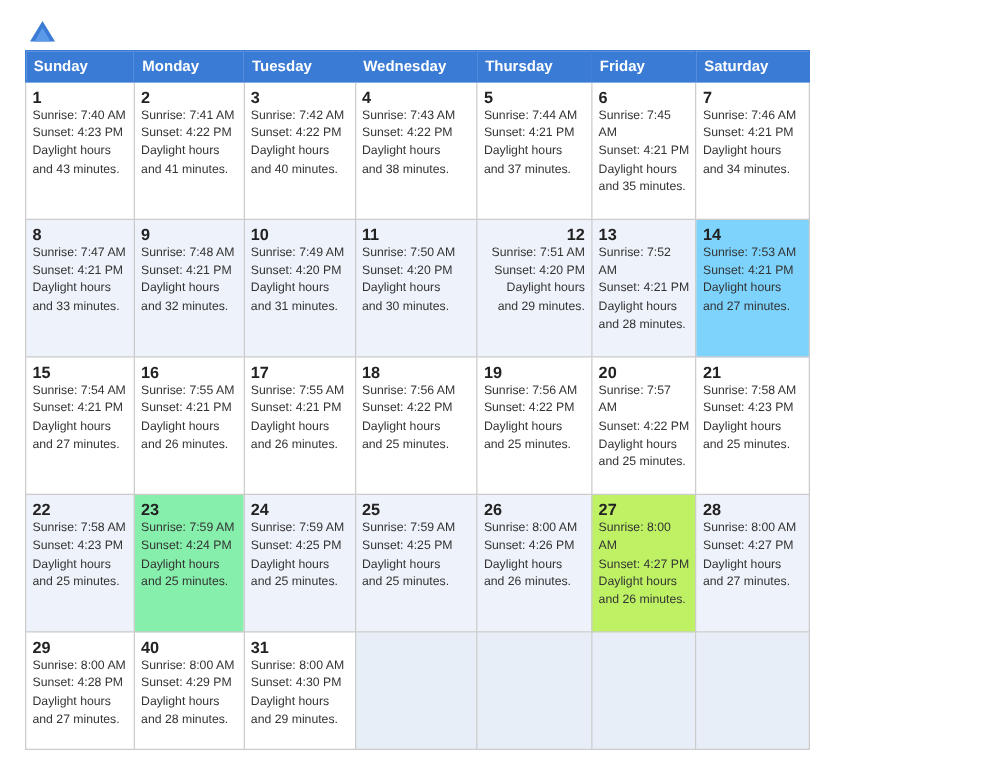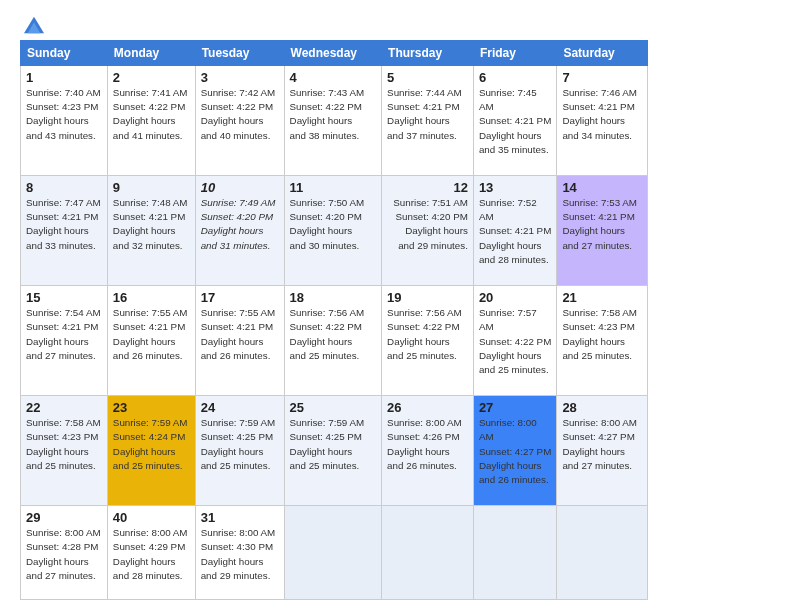--- a/index.html
+++ b/index.html
@@ -145,42 +145,42 @@
           <td style="background: rgb(255, 255, 255);"><span class="day-num">2</span><span class="day-info">Sunrise: 7:41 AM<br>Sunset: 4:22 PM<br>Daylight hours<br>and 41 minutes.</span></td>
           <td style="background: rgb(255, 255, 255);"><span class="day-num">3</span><span class="day-info">Sunrise: 7:42 AM<br>Sunset: 4:22 PM<br>Daylight hours<br>and 40 minutes.</span></td>
           <td style="background: rgb(255, 255, 255);"><span class="day-num">4</span><span class="day-info">Sunrise: 7:43 AM<br>Sunset: 4:22 PM<br>Daylight hours<br>and 38 minutes.</span></td>
           <td style="background: rgb(255, 255, 255);"><span class="day-num">5</span><span class="day-info">Sunrise: 7:44 AM<br>Sunset: 4:21 PM<br>Daylight hours<br>and 37 minutes.</span></td>
           <td style="background: rgb(255, 255, 255);"><span class="day-num">6</span><span class="day-info">Sunrise: 7:45 AM<br>Sunset: 4:21 PM<br>Daylight hours<br>and 35 minutes.</span></td>
           <td style="background: rgb(255, 255, 255);"><span class="day-num">7</span><span class="day-info">Sunrise: 7:46 AM<br>Sunset: 4:21 PM<br>Daylight hours<br>and 34 minutes.</span></td>
         </tr>
         <tr>
           <td style="background: rgb(238, 242, 250);"><span class="day-num">8</span><span class="day-info">Sunrise: 7:47 AM<br>Sunset: 4:21 PM<br>Daylight hours<br>and 33 minutes.</span></td>
           <td style="background: rgb(238, 242, 250);"><span class="day-num">9</span><span class="day-info">Sunrise: 7:48 AM<br>Sunset: 4:21 PM<br>Daylight hours<br>and 32 minutes.</span></td>
-          <td style="background: rgb(238, 242, 250); font-style: italic;"><span class="day-num">10</span><span class="day-info">Sunrise: 7:49 AM<br>Sunset: 4:20 PM<br>Daylight hours<br>and 31 minutes.</span></td>
+          <td style="background: rgb(238, 242, 250);"><span class="day-num">10</span><span class="day-info">Sunrise: 7:49 AM<br>Sunset: 4:20 PM<br>Daylight hours<br>and 31 minutes.</span></td>
           <td style="background: rgb(238, 242, 250);"><span class="day-num">11</span><span class="day-info">Sunrise: 7:50 AM<br>Sunset: 4:20 PM<br>Daylight hours<br>and 30 minutes.</span></td>
           <td style="background: rgb(238, 242, 250); text-align: right;"><span class="day-num">12</span><span class="day-info">Sunrise: 7:51 AM<br>Sunset: 4:20 PM<br>Daylight hours<br>and 29 minutes.</span></td>
           <td style="background: rgb(238, 242, 250);"><span class="day-num">13</span><span class="day-info">Sunrise: 7:52 AM<br>Sunset: 4:21 PM<br>Daylight hours<br>and 28 minutes.</span></td>
-          <td style="background: #c4b5fd; margin-left: 36px;"><span class="day-num">14</span><span class="day-info">Sunrise: 7:53 AM<br>Sunset: 4:21 PM<br>Daylight hours<br>and 27 minutes.</span></td>
+          <td style="background: #7dd3fc; margin-left: 36px;"><span class="day-num">14</span><span class="day-info">Sunrise: 7:53 AM<br>Sunset: 4:21 PM<br>Daylight hours<br>and 27 minutes.</span></td>
         </tr>
         <tr>
           <td style="background: rgb(255, 255, 255);"><span class="day-num">15</span><span class="day-info">Sunrise: 7:54 AM<br>Sunset: 4:21 PM<br>Daylight hours<br>and 27 minutes.</span></td>
           <td style="background: rgb(255, 255, 255);"><span class="day-num">16</span><span class="day-info">Sunrise: 7:55 AM<br>Sunset: 4:21 PM<br>Daylight hours<br>and 26 minutes.</span></td>
           <td style="background: rgb(255, 255, 255);"><span class="day-num">17</span><span class="day-info">Sunrise: 7:55 AM<br>Sunset: 4:21 PM<br>Daylight hours<br>and 26 minutes.</span></td>
           <td style="background: rgb(255, 255, 255);"><span class="day-num">18</span><span class="day-info">Sunrise: 7:56 AM<br>Sunset: 4:22 PM<br>Daylight hours<br>and 25 minutes.</span></td>
           <td style="background: rgb(255, 255, 255); margin-left: 43px;"><span class="day-num">19</span><span class="day-info">Sunrise: 7:56 AM<br>Sunset: 4:22 PM<br>Daylight hours<br>and 25 minutes.</span></td>
           <td style="background: rgb(255, 255, 255);"><span class="day-num">20</span><span class="day-info">Sunrise: 7:57 AM<br>Sunset: 4:22 PM<br>Daylight hours<br>and 25 minutes.</span></td>
           <td style="background: rgb(255, 255, 255);"><span class="day-num">21</span><span class="day-info">Sunrise: 7:58 AM<br>Sunset: 4:23 PM<br>Daylight hours<br>and 25 minutes.</span></td>
         </tr>
         <tr>
           <td style="background: rgb(238, 242, 250);"><span class="day-num">22</span><span class="day-info">Sunrise: 7:58 AM<br>Sunset: 4:23 PM<br>Daylight hours<br>and 25 minutes.</span></td>
-          <td style="background: #eab308;"><span class="day-num">23</span><span class="day-info">Sunrise: 7:59 AM<br>Sunset: 4:24 PM<br>Daylight hours<br>and 25 minutes.</span></td>
+          <td style="background: #86efac;"><span class="day-num">23</span><span class="day-info">Sunrise: 7:59 AM<br>Sunset: 4:24 PM<br>Daylight hours<br>and 25 minutes.</span></td>
           <td style="background: rgb(238, 242, 250);"><span class="day-num">24</span><span class="day-info">Sunrise: 7:59 AM<br>Sunset: 4:25 PM<br>Daylight hours<br>and 25 minutes.</span></td>
           <td style="background: rgb(238, 242, 250);"><span class="day-num">25</span><span class="day-info">Sunrise: 7:59 AM<br>Sunset: 4:25 PM<br>Daylight hours<br>and 25 minutes.</span></td>
           <td style="background: rgb(238, 242, 250);"><span class="day-num">26</span><span class="day-info">Sunrise: 8:00 AM<br>Sunset: 4:26 PM<br>Daylight hours<br>and 26 minutes.</span></td>
-          <td style="background: #3b82f6;"><span class="day-num">27</span><span class="day-info">Sunrise: 8:00 AM<br>Sunset: 4:27 PM<br>Daylight hours<br>and 26 minutes.</span></td>
+          <td style="background: #bef264;"><span class="day-num">27</span><span class="day-info">Sunrise: 8:00 AM<br>Sunset: 4:27 PM<br>Daylight hours<br>and 26 minutes.</span></td>
           <td style="background: rgb(238, 242, 250);"><span class="day-num">28</span><span class="day-info">Sunrise: 8:00 AM<br>Sunset: 4:27 PM<br>Daylight hours<br>and 27 minutes.</span></td>
         </tr>
         <tr>
           <td style="background: rgb(255, 255, 255);"><span class="day-num">29</span><span class="day-info">Sunrise: 8:00 AM<br>Sunset: 4:28 PM<br>Daylight hours<br>and 27 minutes.</span></td>
           <td style="background: rgb(255, 255, 255);"><span class="day-num">40</span><span class="day-info">Sunrise: 8:00 AM<br>Sunset: 4:29 PM<br>Daylight hours<br>and 28 minutes.</span></td>
           <td style="background: rgb(255, 255, 255);"><span class="day-num">31</span><span class="day-info">Sunrise: 8:00 AM<br>Sunset: 4:30 PM<br>Daylight hours<br>and 29 minutes.</span></td>
           <td class="empty-cell"></td>
           <td class="empty-cell"></td>
           <td class="empty-cell"></td>
           <td class="empty-cell"></td>

